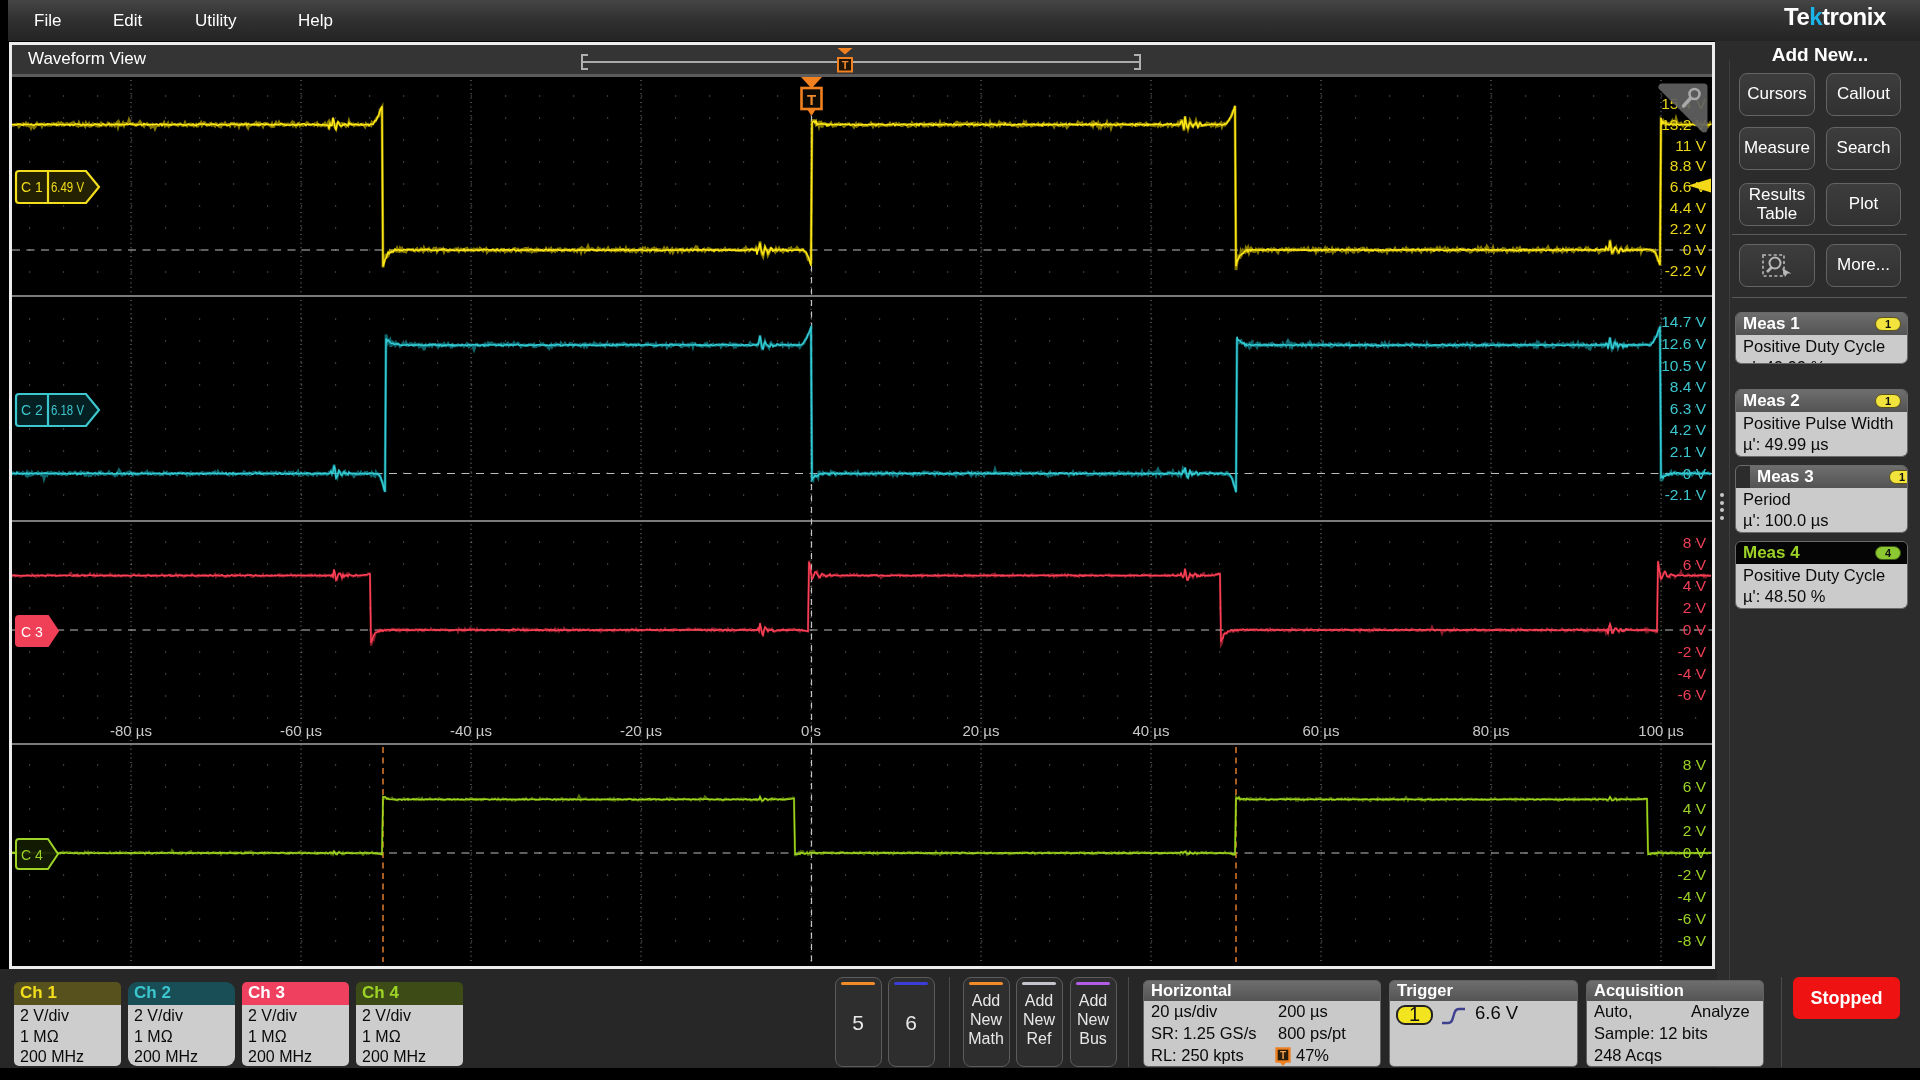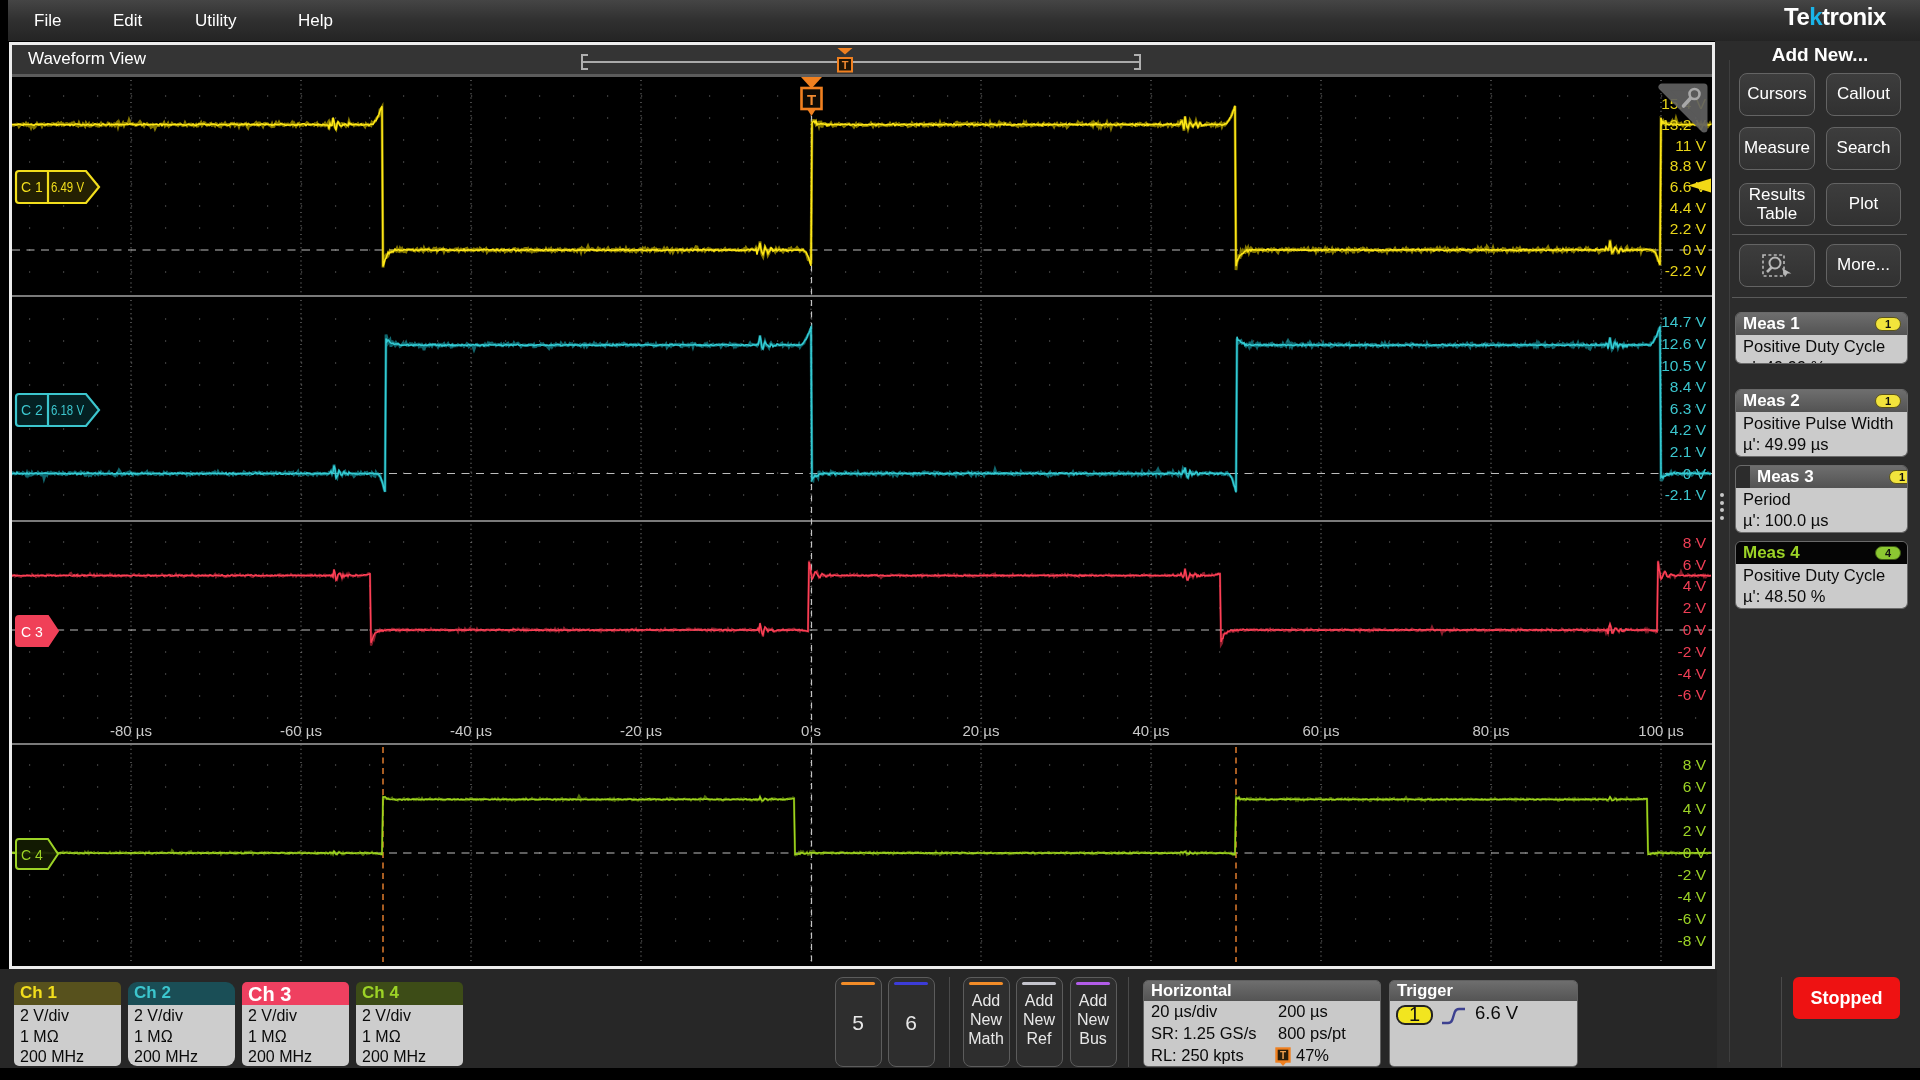--- a/index.html
+++ b/index.html
@@ -219,21 +219,21 @@
     <div class="abs" style="left:6px;top:1px;font-size:17px;font-weight:bold;color:#3cc6ce;">Ch 2</div>
   </div>
   <div class="abs" style="left:0;top:23px;width:107px;height:61px;background:#cdcdcd;color:#0a0a0a;">
     <div class="abs" style="left:6px;top:2px;font-size:16px;">2 V/div</div>
     <div class="abs" style="left:6px;top:23px;font-size:16px;">1 MΩ</div>
     <div class="abs" style="left:6px;top:43px;font-size:16px;">200 MHz</div>
   </div>
 </div>
 <div class="abs" style="left:242px;top:982px;width:107px;height:84px;border-radius:5px;overflow:hidden;">
   <div class="abs" style="left:0;top:0;width:107px;height:23px;background:#ef4060;">
-    <div class="abs" style="left:6px;top:1px;font-size:20px;font-weight:bold;color:#ffffff;">Ch 3</div>
+    <div class="abs" style="left:6px;top:1px;font-size:17px;font-weight:bold;color:#ffffff;">Ch 3</div>
   </div>
   <div class="abs" style="left:0;top:23px;width:107px;height:61px;background:#cdcdcd;color:#0a0a0a;">
     <div class="abs" style="left:6px;top:2px;font-size:16px;">2 V/div</div>
     <div class="abs" style="left:6px;top:23px;font-size:16px;">1 MΩ</div>
     <div class="abs" style="left:6px;top:43px;font-size:16px;">200 MHz</div>
   </div>
 </div>
 <div class="abs" style="left:356px;top:982px;width:107px;height:84px;border-radius:5px;overflow:hidden;">
   <div class="abs" style="left:0;top:0;width:107px;height:23px;background:#3d4c17;">
     <div class="abs" style="left:6px;top:1px;font-size:17px;font-weight:bold;color:#9cd326;">Ch 4</div>
@@ -290,14 +290,25 @@
   </div>
   <div class="abs" style="left:0;top:20px;width:189px;height:67px;background:#c9c9c9;color:#0a0a0a;">
 <div class="abs" style="left:6px;top:3.5px;width:37px;height:20px;background:#f2e51f;border:2px solid #222;border-radius:9px;"></div>
 <div class="abs" style="left:6px;top:2px;width:37px;text-align:center;font-size:20px;line-height:22px;color:#111;">1</div>
 <svg class="abs" style="left:49px;top:5px" width="30" height="20" viewBox="0 0 30 20">
   <path d="M3,17 h6 q3,0 4.2,-3 l2.6,-8 q1.2,-3 4.2,-3 h6" fill="none" stroke="#3d4190" stroke-width="2.4"></path>
 </svg>
 <div class="abs" style="left:85px;top:1px;font-size:18.5px;">6.6 V</div>
 </div>
 </div>
+<div class="abs" style="left:1586px;top:980px;width:178px;height:87px;border-radius:5px;overflow:hidden;border:1px solid #606060;">
+  <div class="abs" style="left:0;top:0;width:178px;height:20px;background:linear-gradient(#6e6e6e,#545454);">
+    <div class="abs" style="left:7px;top:0px;font-size:16.5px;font-weight:bold;color:#fff;">Acquisition</div>
+  </div>
+  <div class="abs" style="left:0;top:20px;width:178px;height:67px;background:#c9c9c9;color:#0a0a0a;">
+<div class="abs" style="left:7px;top:1px;font-size:16.5px;">Auto,</div>
+<div class="abs" style="left:104px;top:1px;font-size:16.5px;">Analyze</div>
+<div class="abs" style="left:7px;top:23px;font-size:16.5px;">Sample: 12 bits</div>
+<div class="abs" style="left:7px;top:45px;font-size:16.5px;">248 Acqs</div>
+</div>
+</div>
     <div class="abs" style="left:1781px;top:977px;width:1px;height:90px;background:#4a4a4a;"></div>
     <div class="abs" style="left:1793px;top:977px;width:107px;height:42px;background:#ee1212;border-radius:6px;color:#fff;font-size:18px;font-weight:bold;text-align:center;line-height:42px;">Stopped</div>
 </div>
 </body></html>

